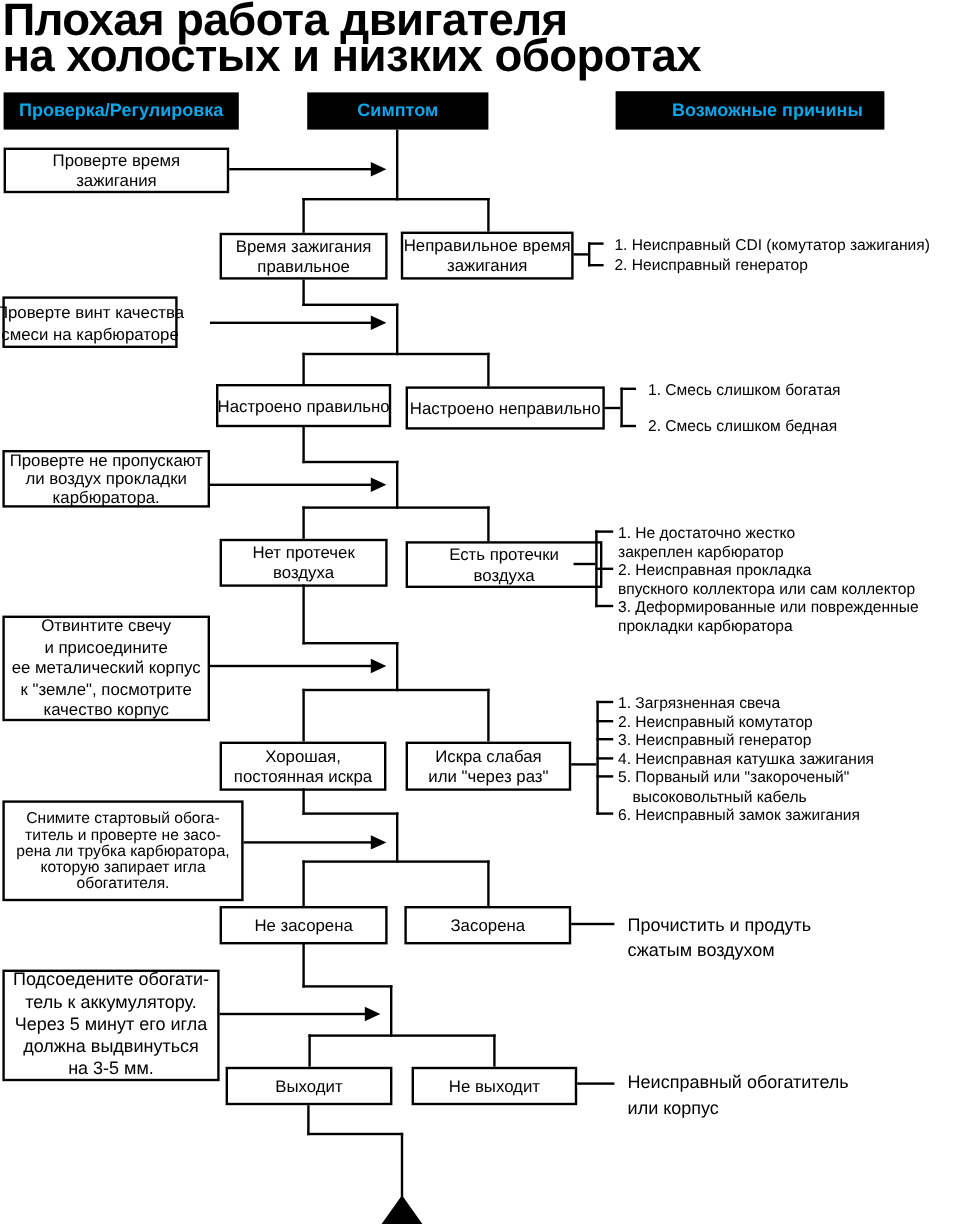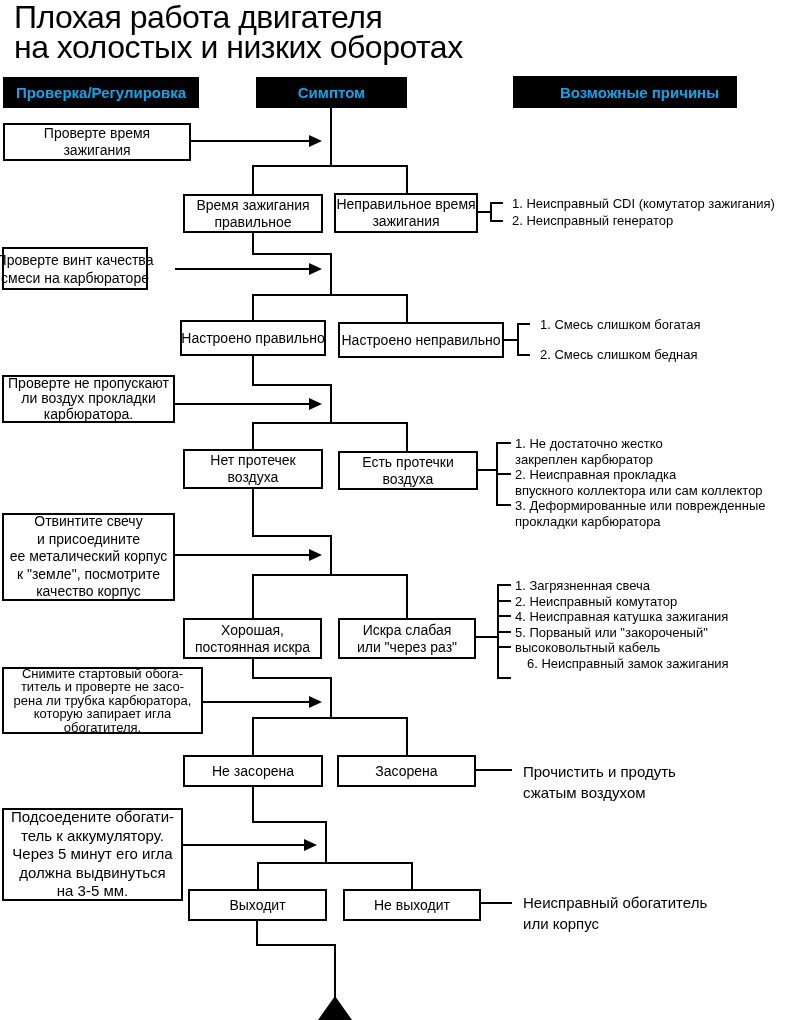--- a/index.html
+++ b/index.html
@@ -1,19 +1,19 @@
 <!DOCTYPE html>
 <html><head>
 <meta charset="utf-8">
 <style>
   html,body{margin:0;padding:0;background:#fff;}
   .page{position:relative;width:800px;height:1020px;background:#fff;overflow:hidden;
         font-family:"Liberation Sans","DejaVu Sans",sans-serif;color:#000;}
   .line{position:absolute;background:#000;}
-  .title{position:absolute;left:14px;top:2px;font-size:32px;font-weight:normal;line-height:30px;letter-spacing:-0.5px;}
+  .title{position:absolute;left:2px;top:2px;font-size:38px;font-weight:bold;line-height:30px;letter-spacing:-0.5px;}
   .hdr{position:absolute;background:#000;color:#0ea5e9;font-weight:bold;font-size:15px;
        display:flex;align-items:center;justify-content:center;white-space:nowrap;}
   .box{position:absolute;border:2px solid #000;background:#fff;box-sizing:border-box;
        display:flex;flex-direction:column;align-items:center;justify-content:center;
        text-align:center;font-size:14px;line-height:17px;white-space:nowrap;}
   .box.lh18{line-height:18px;}
   .box.lh155{line-height:15.5px;}
   .box.small{font-size:13px;line-height:13.6px;}
   .box.big{font-size:15px;line-height:18.4px;}
   .causes{position:absolute;font-size:13px;line-height:15.5px;white-space:nowrap;}
@@ -119,21 +119,21 @@
     <div class="ahead" style="left:309px;top:398px;"></div>
 
     <div class="line" style="left:252px;top:422px;width:156px;height:2px;"></div>
     <div class="line" style="left:252px;top:422px;width:2px;height:28px;"></div>
     <div class="line" style="left:406px;top:422px;width:2px;height:30px;"></div>
 
     <div class="box" style="left:183px;top:449px;width:140px;height:40px;">
         <div>Нет протечек</div>
         <div>воздуха</div>
       </div>
-    <div class="box" style="left:338px;top:451px;width:140px;height:39px;">
+    <div class="box" style="left:338px;top:451px;width:164px;height:39px;">
         <div>Есть протечки</div>
         <div>воздуха</div>
       </div>
 
     <div class="line" style="left:478px;top:469px;width:18px;height:2px;"></div>
     <div class="line" style="left:496px;top:442px;width:2px;height:64px;"></div>
     <div class="line" style="left:496px;top:442px;width:15px;height:2px;"></div>
     <div class="line" style="left:496px;top:473px;width:15px;height:2px;"></div>
     <div class="line" style="left:496px;top:504px;width:15px;height:2px;"></div>
     <div class="causes" style="left:515px;top:436px;">
@@ -178,33 +178,34 @@
     <div class="line" style="left:497px;top:584px;width:2px;height:95px;"></div>
     <div class="line" style="left:497px;top:584px;width:14px;height:2px;"></div>
     <div class="line" style="left:497px;top:600px;width:14px;height:2px;"></div>
     <div class="line" style="left:497px;top:615px;width:14px;height:2px;"></div>
     <div class="line" style="left:497px;top:631px;width:14px;height:2px;"></div>
     <div class="line" style="left:497px;top:646px;width:14px;height:2px;"></div>
     <div class="line" style="left:497px;top:677px;width:14px;height:2px;"></div>
     <div class="causes s4" style="left:515px;top:578px;">
         <div>1. Загрязненная свеча</div>
         <div>2. Неисправный комутатор</div>
+        <div>3. Неисправный генератор</div>
         <div>4. Неисправная катушка зажигания</div>
         <div>5. Порваный или "закороченый"</div>
         <div>высоковольтный кабель</div>
         <div>6. Неисправный замок зажигания</div>
       </div>
   </section>
 
   <section>
     <div class="line" style="left:252px;top:657px;width:2px;height:22px;"></div>
     <div class="line" style="left:252px;top:677px;width:80px;height:2px;"></div>
     <div class="line" style="left:330px;top:677px;width:2px;height:42px;"></div>
 
-    <div class="box small" style="left:2px;top:667px;width:201px;height:67px;">
+    <div class="box small" style="left:2px;top:667px;width:201px;height:84px;">
         <div>Снимите стартовый обога-</div>
         <div>титель и проверте не засо-</div>
         <div>рена ли трубка карбюратора,</div>
         <div>которую запирает игла</div>
         <div>обогатителя.</div>
       </div>
     <div class="line" style="left:203px;top:701px;width:107px;height:2px;"></div>
     <div class="ahead" style="left:309px;top:696px;"></div>
 
     <div class="line" style="left:252px;top:717px;width:156px;height:2px;"></div>

